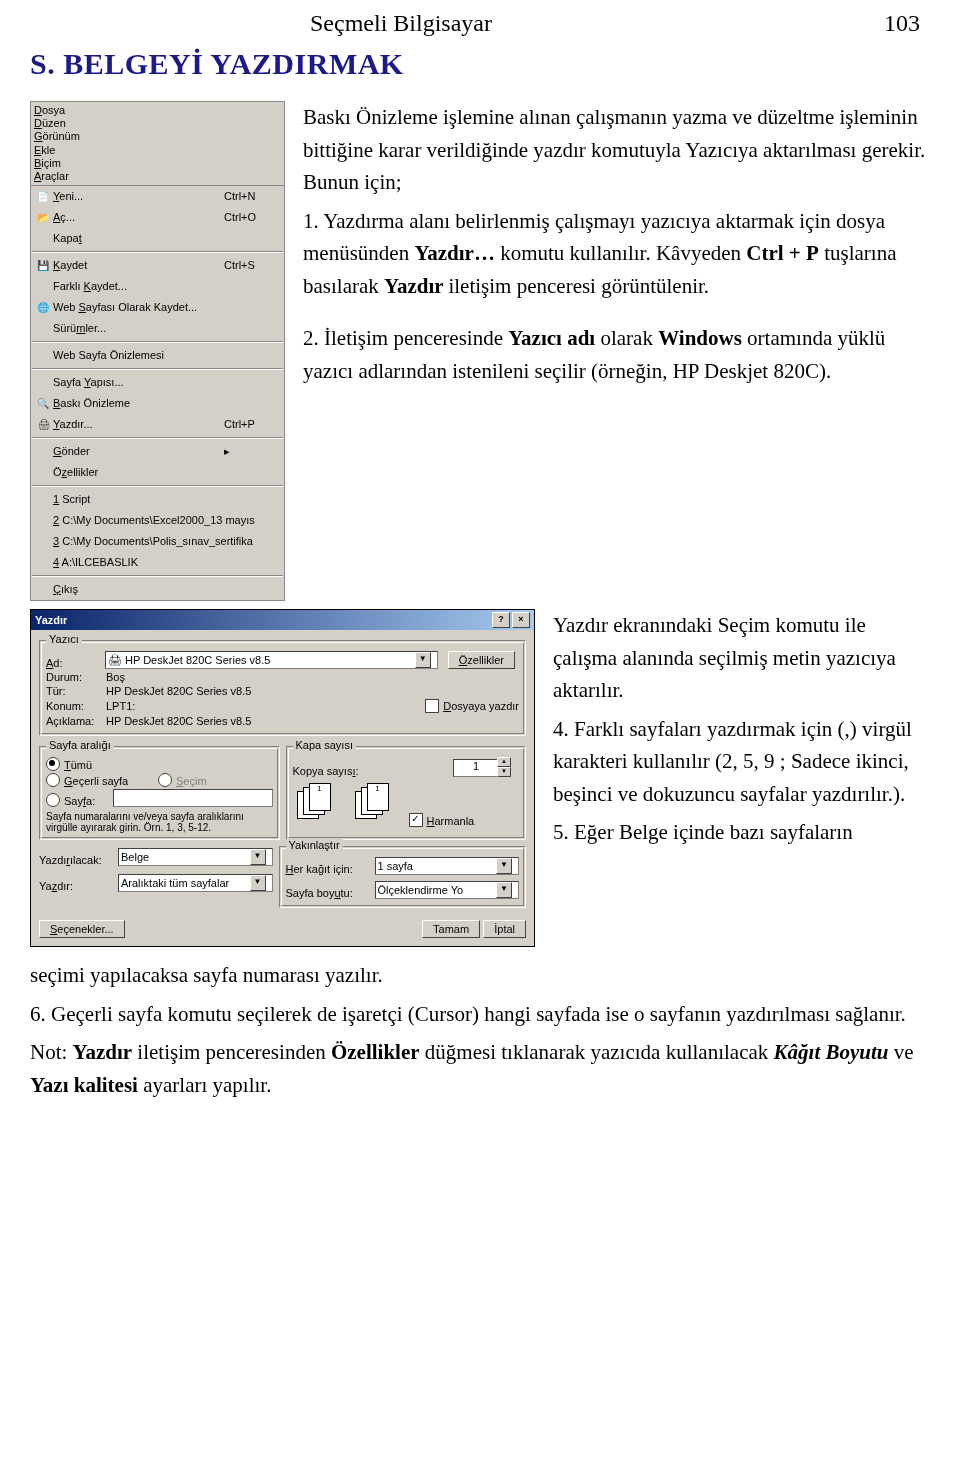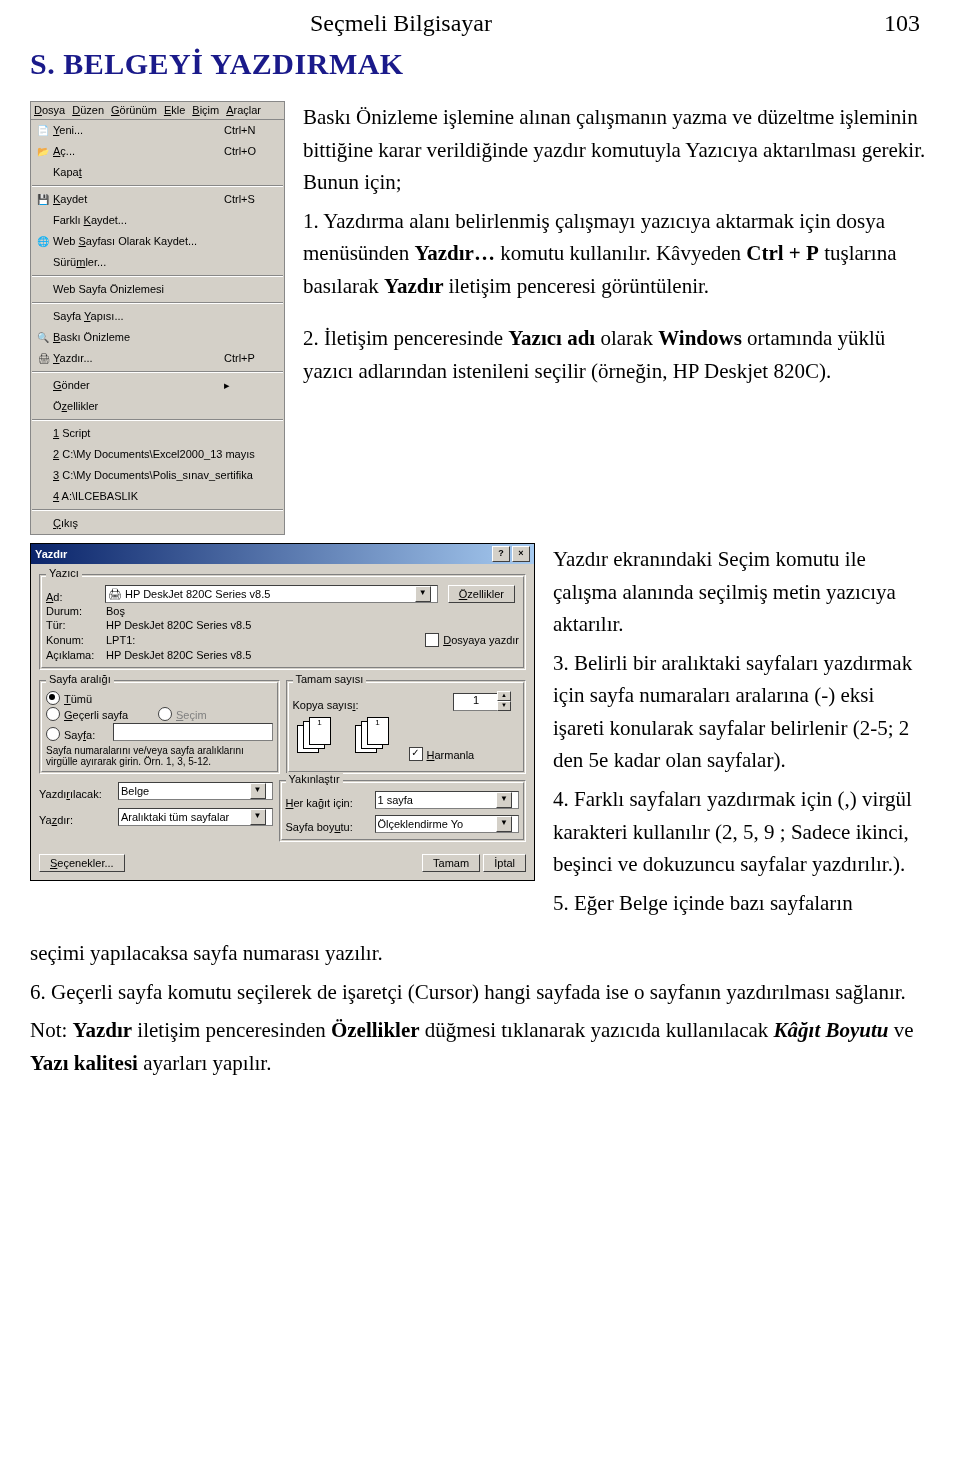--- a/index.html
+++ b/index.html
@@ -7,21 +7,21 @@
   .header { display:flex; justify-content:space-between; font-size:24px; margin-bottom:10px; margin-left:280px; margin-right:10px;}
   .section-title { font-size:30px; font-weight:bold; color:#1a1a8a; margin:10px 0 20px 0; letter-spacing:0.5px; }
   .two-col { display:flex; gap:18px; }
   .col-menu { width:255px; }
   .col-text { flex:1; font-size:21px; line-height:1.55; }
   .body-text { font-size:21px; line-height:1.55; }
   .body-text p { margin:0 0 6px 0; }
 
   
   .menu-img { border:1px solid #888; background:#d4d0c8; font-family:Tahoma,Arial,sans-serif; font-size:11px; line-height:1.2; color:#000; }
-  .menu-bar { display:flex; padding:2px 3px; border-bottom:1px solid #888; }
+  .menu-bar { display:flex; padding:2px 3px; border-bottom:1px solid #888;flex-direction:column; }
   .menu-bar span { margin-right:7px; }
   .menu-bar span u { text-decoration:underline; }
   .dd { background:#d4d0c8; }
   .mi { display:flex; align-items:center; padding:2px 4px; height:17px; }
   .mi .ic { width:18px; flex:0 0 18px; font-size:10px; text-align:center; color:#333;}
   .mi .lb { flex:1; white-space:nowrap; }
   .mi .sc { width:56px; flex:0 0 56px; text-align:left; color:#000; font-size:11px;}
   .sep { height:0; border-top:1px solid #888; border-bottom:1px solid #fff; margin:2px 1px; }
   .mi u { text-decoration:underline; }
 
@@ -253,21 +253,21 @@
               </div>
               <div class="row">
                 <span class="rad"></span>
                   <span style="width:45px">Say<u>f</u>a:</span>
                 <div class="txt-field" style="flex:1"></div>
               </div>
               <div style="font-size:10px;margin-top:4px;">Sayfa numaralarını ve/veya sayfa aralıklarını virgülle ayırarak girin. Örn. 1, 3, 5-12.</div>
             </div>
 
             <div class="gb">
-              <span class="gb-title">Tamam sayısı</span>
+              <span class="gb-title">Kapa sayısı</span>
               <div class="row">
                 <span style="flex:1">Kopya sayıs<u>ı</u>:</span>
                 <div class="txt-field" style="width:40px">1</div>
                 <span class="spin">
                     <span>▲</span>
                     <span>▼</span>
                   </span>
               </div>
               <div class="row">
                 <div class="copies-icon">
@@ -328,21 +328,20 @@
               <span class="btn">Tamam</span>
               <span class="btn">İptal</span>
             </div>
           </div>
         </div>
       </div>
     </div>
 
     <div class="dlg-text body-text">
       <p>Yazdır ekranındaki Seçim komutu ile çalışma alanında seçilmiş metin yazıcıya aktarılır.</p>
-      <p> 3. Belirli bir aralıktaki sayfaları yazdırmak için sayfa numaraları aralarına (-) eksi işareti konularak sayfalar belirlenir   (2-5; 2 den 5e kadar olan sayfalar).</p>
       <p>4. Farklı sayfaları yazdırmak için (,) virgül karakteri kullanılır (2, 5, 9 ; Sadece  ikinci, beşinci ve dokuzuncu sayfalar yazdırılır.).</p>
       <p>5. Eğer Belge içinde bazı sayfaların</p>
     </div>
   </div>
 
   <div class="body-text" style="margin-top:12px;">
     <p>seçimi yapılacaksa sayfa numarası yazılır.</p>
     <p>6. Geçerli sayfa komutu seçilerek de işaretçi (Cursor) hangi sayfada ise o sayfanın yazdırılması sağlanır.</p>
     <p><span>Not:  </span><b>Yazdır</b><span> iletişim penceresinden </span><b>Özellikler</b><span> düğmesi tıklanarak yazıcıda kullanılacak </span><b><i>Kâğıt Boyutu</i></b><span> ve </span><b>Yazı kalitesi</b><span> ayarları yapılır.</span></p>
   </div>

